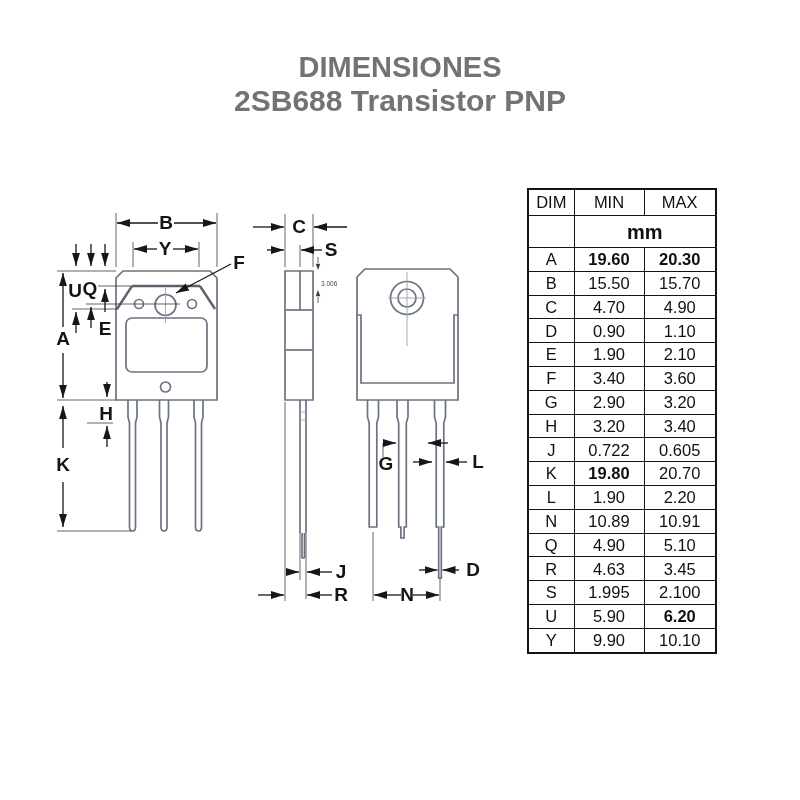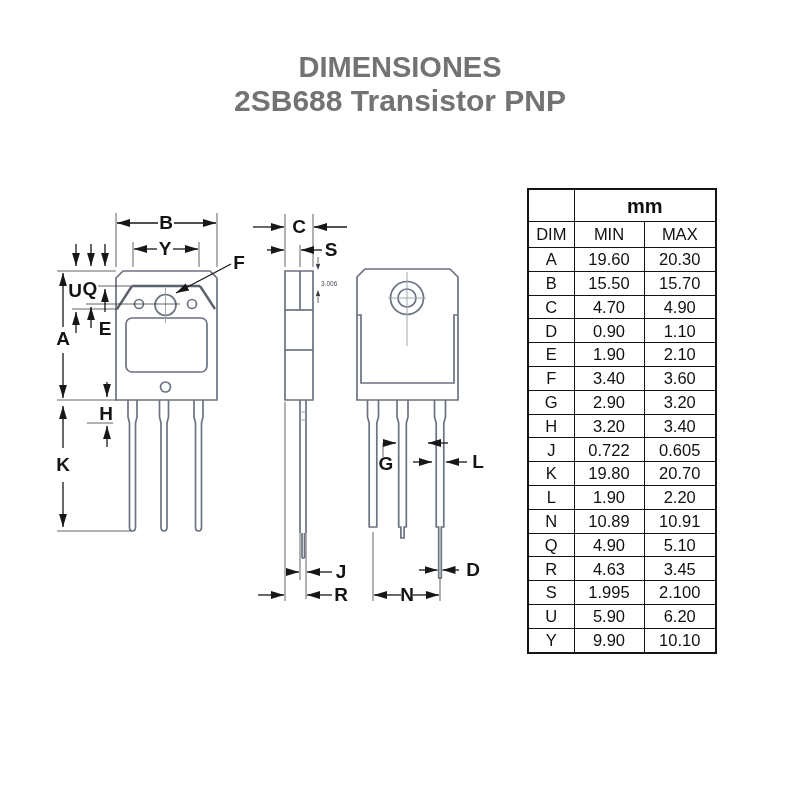--- a/index.html
+++ b/index.html
@@ -24,21 +24,21 @@
     position:absolute;left:527px;top:188px;width:188px;
     border-collapse:collapse;table-layout:fixed;background:#fff;
     border:2.5px solid #141414;color:#101013;
   }
   table.dim-table td{
     border:1.7px solid #141414;text-align:center;vertical-align:middle;
     padding:0;font-size:16.5px;line-height:1;height:22.8px;white-space:nowrap;
   }
   table.dim-table td.unit{font-size:20px;font-weight:700;height:31px;}
   table.dim-table td.colhead{font-size:16.5px;height:25px;}
-  table.dim-table td.b{font-weight:400;}
+  table.dim-table td.b{font-weight:700;}
   col.c-dim{width:46px;} col.c-min{width:70px;} col.c-max{width:72px;}
 </style>
 </head>
 <body>
 
 <div class="title">
   <div class="l1">DIMENSIONES</div>
   <div class="l2">2SB688 Transistor PNP</div>
 </div>
 
@@ -201,28 +201,28 @@
 </svg>
 
 <table class="dim-table">
   <colgroup>
       <col class="c-dim">
       <col class="c-min">
       <col class="c-max">
     </colgroup>
   <tbody>
     <tr>
-      <td class="unit"></td>
-      <td class="unit" colspan="2">mm</td>
-    </tr>
-    <tr>
       <td class="colhead">DIM</td>
       <td class="colhead">MIN</td>
       <td class="colhead">MAX</td>
     </tr>
+    <tr>
+      <td class="unit"></td>
+      <td class="unit" colspan="2">mm</td>
+    </tr>
   </tbody>
   <tbody>
       <tr>
         <td>A</td>
         <td class="b">19.60</td>
         <td class="b">20.30</td>
       </tr>
       <tr>
         <td>B</td>
         <td>15.50</td>

